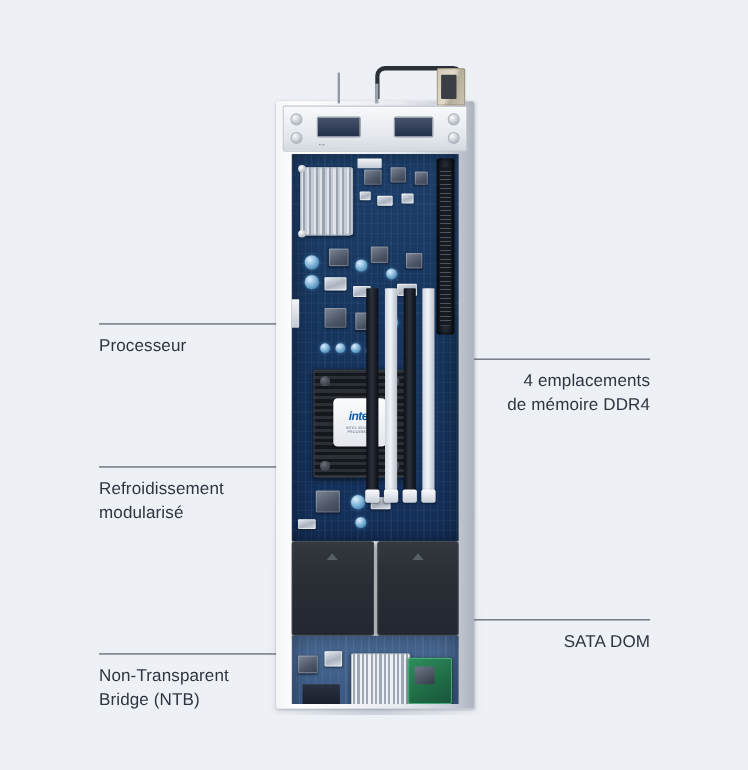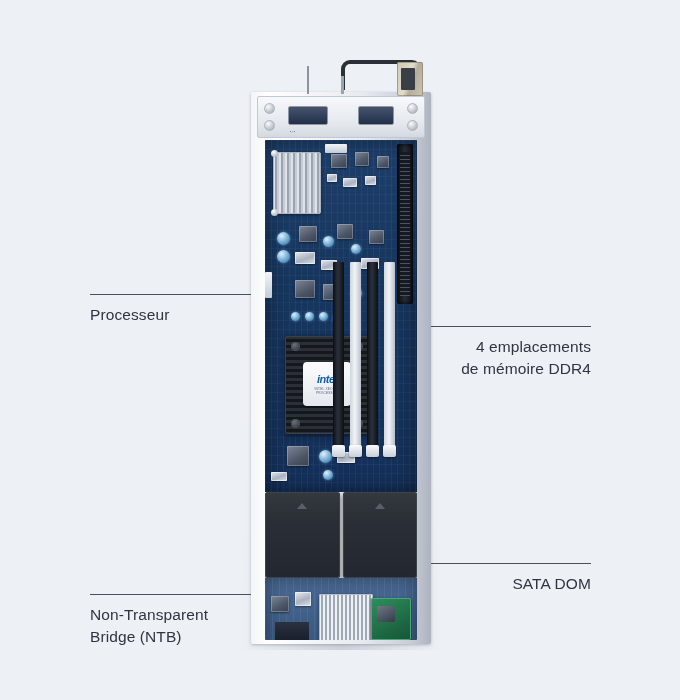--- a/index.html
+++ b/index.html
@@ -306,20 +306,25 @@
     <div class="rule"></div>
     <div class="txt">Processeur</div>
   </div>
 
   <div class="callout right" style="left:425px;top:326px;width:166px;">
     <div class="rule"></div>
     <div class="txt">4 emplacements
 de mémoire DDR4</div>
   </div>
 
+  <div class="callout left" style="left:90px;top:424px;width:175px;">
+    <div class="rule"></div>
+    <div class="txt">Refroidissement
+modularisé</div>
+  </div>
 
   <div class="callout left" style="left:90px;top:594px;width:226px;">
     <div class="rule"></div>
     <div class="txt">Non-Transparent
 Bridge (NTB)</div>
   </div>
 
   <div class="callout right" style="left:425px;top:563px;width:166px;">
     <div class="rule"></div>
     <div class="txt">SATA DOM</div>

